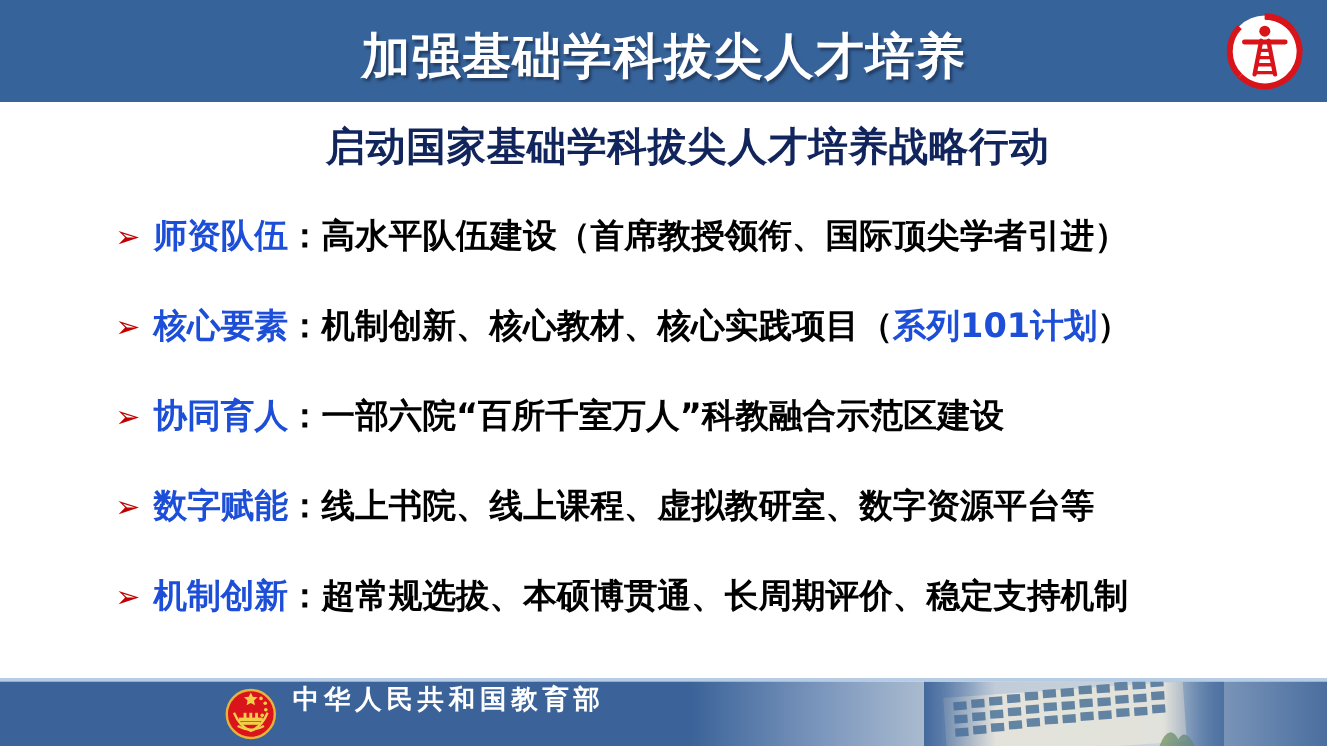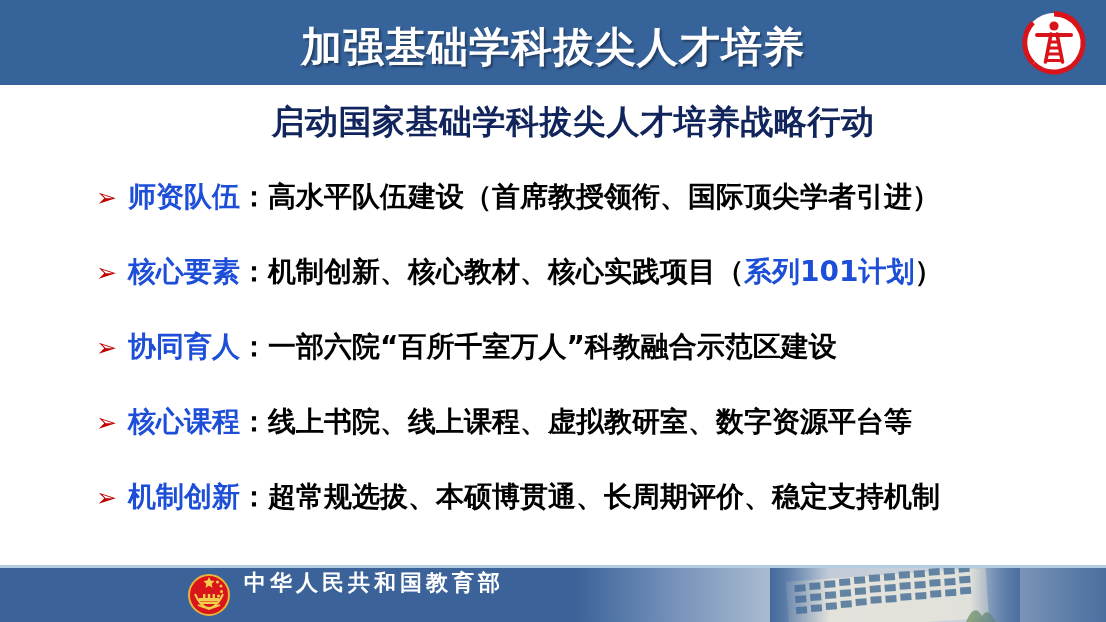--- a/index.html
+++ b/index.html
@@ -191,21 +191,21 @@
       <span class="bullet-text"><span class="kw">核心要素</span><span class="bd">：机制创新、核心教材、核心实践项目（</span><span class="kw">系列101计划</span><span class="bd">）</span></span>
     </div>
 
     <div class="bullet-row">
       <span class="bullet-marker">➢</span>
       <span class="bullet-text"><span class="kw">协同育人</span><span class="bd">：一部六院“百所千室万人”科教融合示范区建设</span><span class="kw"></span><span class="bd"></span></span>
     </div>
 
     <div class="bullet-row">
       <span class="bullet-marker">➢</span>
-      <span class="bullet-text"><span class="kw">核心课程</span><span class="bd">：线上书院、线上课程、虚拟教研室、数字资源平台等</span><span class="kw"></span><span class="bd"></span></span>
+      <span class="bullet-text"><span class="kw">数字赋能</span><span class="bd">：线上书院、线上课程、虚拟教研室、数字资源平台等</span><span class="kw"></span><span class="bd"></span></span>
     </div>
 
     <div class="bullet-row">
       <span class="bullet-marker">➢</span>
       <span class="bullet-text"><span class="kw">机制创新</span><span class="bd">：超常规选拔、本硕博贯通、长周期评价、稳定支持机制</span><span class="kw"></span><span class="bd"></span></span>
     </div>
 
   </div>
 
   <div class="footer-divider"></div>

